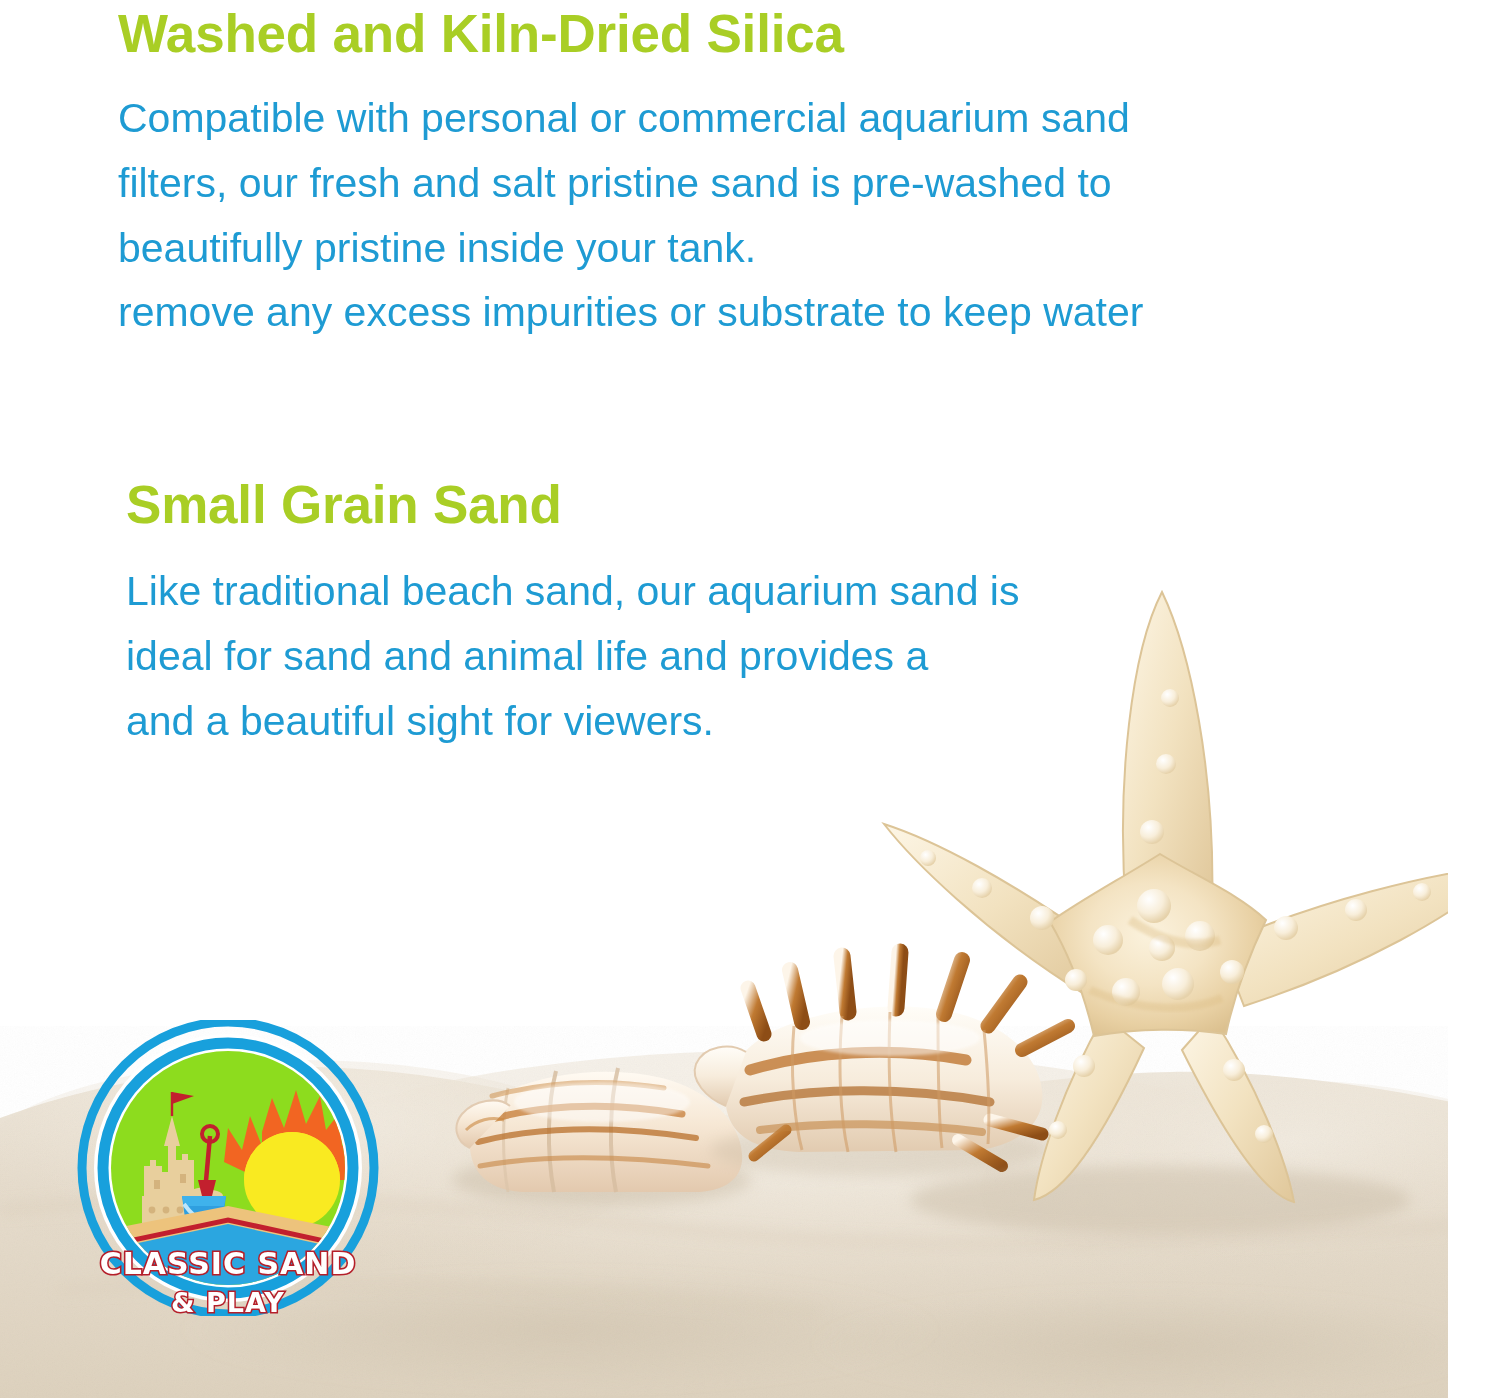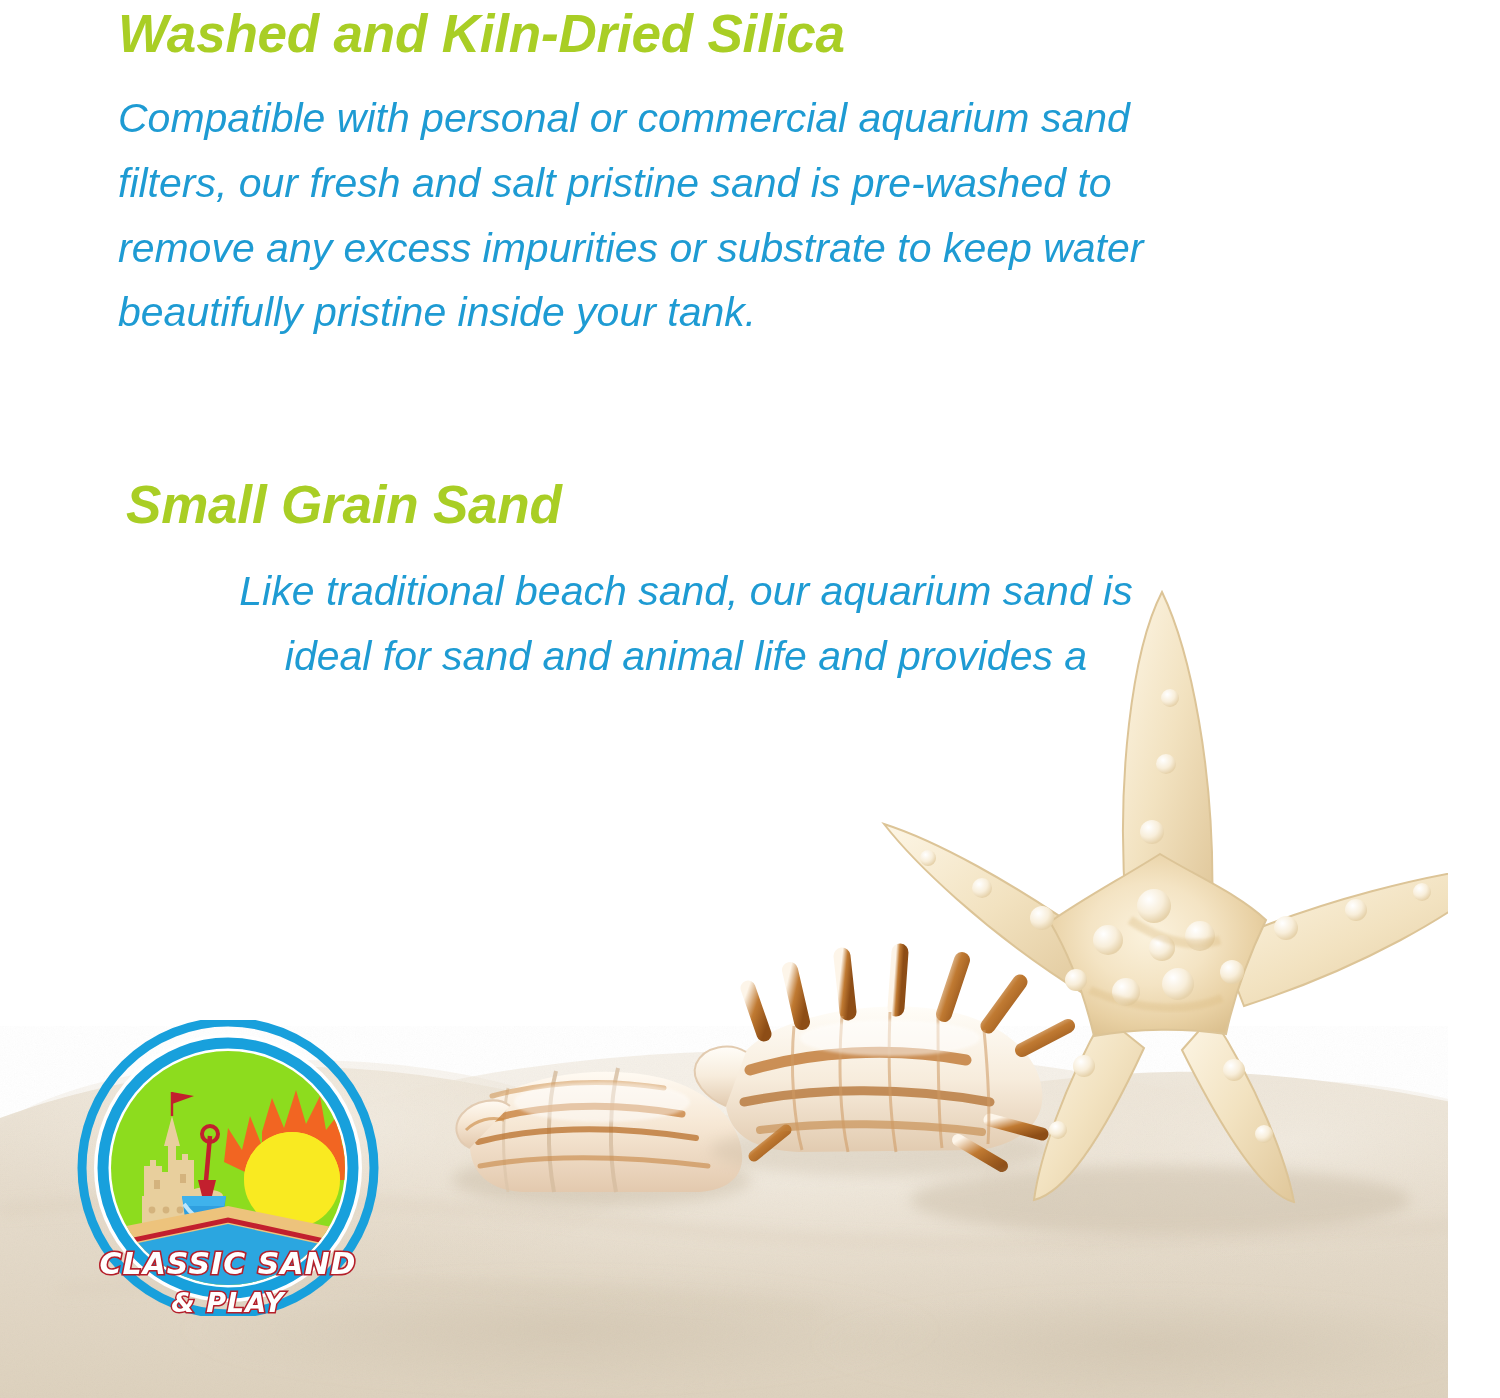--- a/index.html
+++ b/index.html
@@ -12,21 +12,20 @@
     font-family: "Liberation Sans", sans-serif;
     -webkit-font-smoothing: antialiased;
   }
 
   #page {
     position: relative;
     width: 1448px;
     height: 1398px;
     overflow: hidden;
     background: #ffffff;
-    font-style: italic;
   }
 
   
   .beach-photo {
     position: absolute;
     left: 0;
     top: 0;
     width: 1500px;
     height: 1398px;
     overflow: hidden;
@@ -57,21 +56,21 @@
     font-weight: normal;
     line-height: 1.58;
     margin: 0;
   }
   .section-body .line { display: block; white-space: nowrap; }
 
   #section-silica { position: absolute; left: 0; top: 6px; width: 1260px; }
   #section-silica .section-body { margin-top: 24px; }
 
   #section-grain { position: absolute; left: 8px; top: 477px; width: 1120px; }
-  #section-grain .section-body { margin-top: 26px; text-align: center; }
+  #section-grain .section-body { margin-top: 26px; }
 
   
   .logo-badge {
     position: absolute;
     left: 76px;
     top: 1020px;
     width: 304px;
     height: 296px;
   }
   .logo-badge svg { display: block; }
@@ -315,30 +314,31 @@
     </svg>
   </div>
 
   <div class="copy-column">
 
     <section id="section-silica">
       <h2 class="section-heading">Washed and Kiln-Dried Silica</h2>
       <p class="section-body">
         <span class="line">Compatible with personal or commercial aquarium sand</span>
         <span class="line">filters, our fresh and salt pristine sand is pre-washed to</span>
+        <span class="line">beautifully pristine inside your tank.</span>
         <span class="line">remove any excess impurities or substrate to keep water</span>
-        <span class="line">beautifully pristine inside your tank.</span>
       </p>
     </section>
 
     <section id="section-grain">
       <h2 class="section-heading">Small Grain Sand</h2>
       <p class="section-body">
         <span class="line">Like traditional beach sand, our aquarium sand is</span>
         <span class="line">ideal for sand and animal life and provides a</span>
+        <span class="line">and a beautiful sight for viewers.</span>
       </p>
     </section>
 
   </div>
 
   <div class="logo-badge">
     <svg width="304" height="296" viewBox="0 0 304 296" xmlns="http://www.w3.org/2000/svg">
       <defs>
         <clipPath id="logoInner">
           <circle cx="152" cy="148" r="117"></circle>

